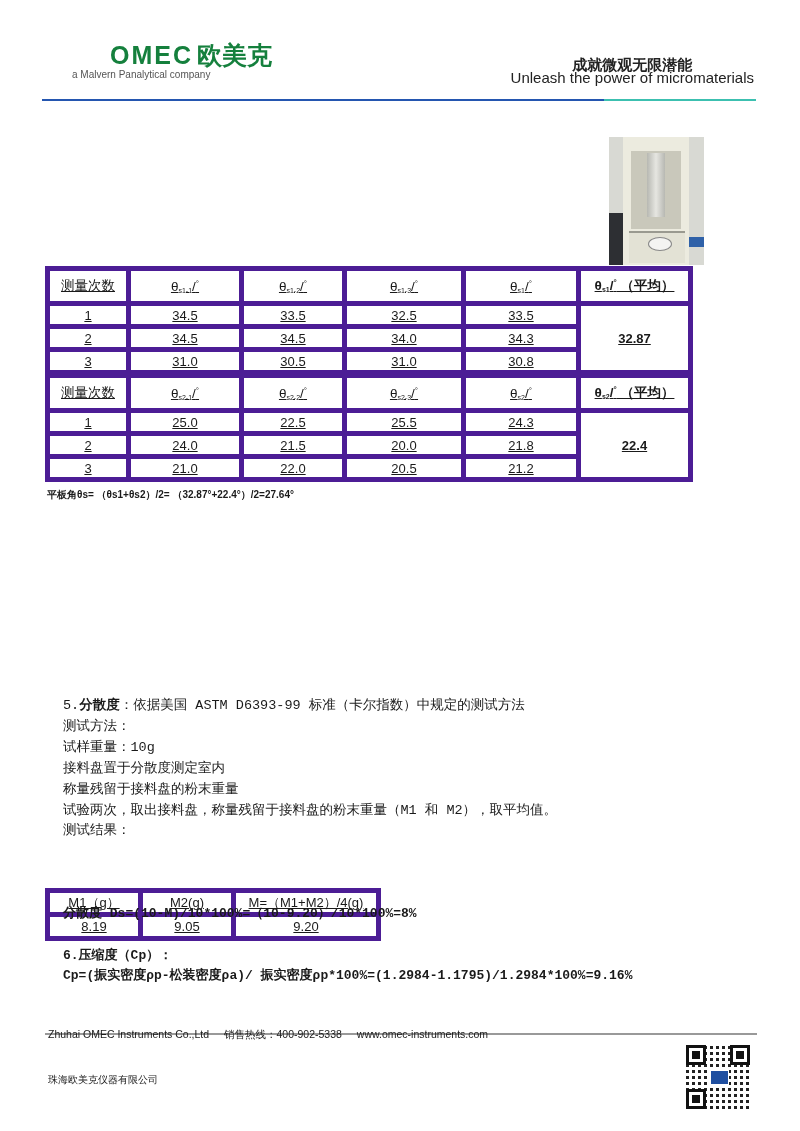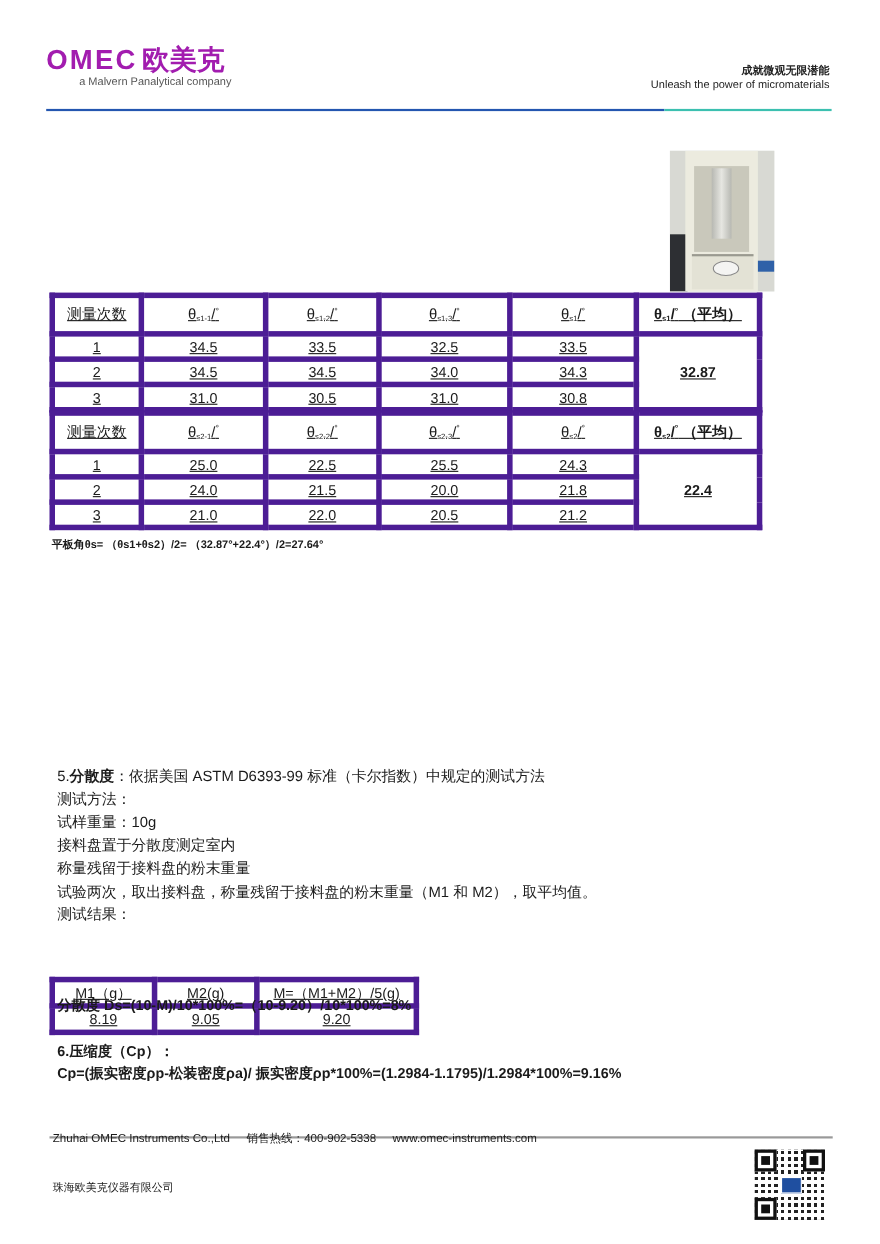--- a/index.html
+++ b/index.html
@@ -2,24 +2,24 @@
 <html><head>
 <meta charset="utf-8">
 <style>
   html, body { margin: 0; padding: 0; background: #ffffff; }
   body { width: 800px; height: 1131px; position: relative; overflow: hidden;
          font-family: "Liberation Sans", "DejaVu Sans", sans-serif; color: #1a1a1a; }
   .abs { position: absolute; }
 
   
   .logo { left: 42px; top: 42px; width: 230px; height: 40px; }
-  .logo-main { font-size: 25px; font-weight: bold; color: #a21caf; letter-spacing: 2px; line-height: 26px; white-space: nowrap; }
+  .logo-main { font-size: 25px; font-weight: bold; color: #15803d; letter-spacing: 2px; line-height: 26px; white-space: nowrap; text-align: right; }
   .logo-main .cn { letter-spacing: 0; margin-left: 4px; }
   .logo-sub { font-size: 10px; color: #555; margin-left: 30px; line-height: 14px; }
-  .slogan { right: 46px; top: 58px; text-align: right; font-size: 10px; line-height: 13px; color: #222; }
+  .slogan { right: 46px; top: 58px; text-align: center; font-size: 15px; line-height: 13px; color: #222; }
   .slogan .cn { font-weight: bold; }
   .hline-blue { left: 42px; top: 99px; width: 562px; height: 2px; background: #2456b0; }
   .hline-teal { left: 604px; top: 99px; width: 152px; height: 2px; background: #3cc0b0; }
 
   
   .photo { left: 609px; top: 137px; width: 95px; height: 128px; background: #d8d9d3; overflow: hidden; }
   .photo .cab { position: absolute; left: 14px; top: 0; width: 66px; height: 128px; background: #ecebdf; }
   .photo .inner { position: absolute; left: 22px; top: 14px; width: 50px; height: 78px; background: #c9c8bb; }
   .photo .tube { position: absolute; left: 38px; top: 16px; width: 18px; height: 64px; background: linear-gradient(90deg,#b7b8b2,#e6e6e1,#b7b8b2); }
   .photo .tray { position: absolute; left: 20px; top: 94px; width: 56px; height: 30px; background: #e3e2d5; border-top: 2px solid #9a9a90; }
@@ -34,21 +34,21 @@
   .t1 th { height: 30px; font-size: 13.5px; }
   .t1 td { height: 18px; }
   .t1 .avg { font-weight: bold; font-size: 13px; }
   .t1 th.avghead { font-weight: bold; }
   .t2 { top: 373px; }
   sub { font-size: 7px; vertical-align: -2px; }
   .deg { font-size: 8px; vertical-align: 5px; }
 
   
   .formula { left: 47px; top: 488px; font-size: 10px; font-weight: bold; white-space: nowrap; }
-  .body-line { left: 52px; font-size: 13.5px; white-space: nowrap; line-height: 20px; }
+  .body-line { left: 63px; font-size: 13.5px; white-space: nowrap; line-height: 20px; font-family: Liberation Mono, monospace; }
   .bold { font-weight: bold; }
 
   .t3 { left: 45px; top: 842px; width: 336px; margin-top: 46px; }
   .t3 td, .t3 th { height: 19px; font-size: 13px; }
 
   
   .fline { left: 45px; top: 1033px; width: 712px; height: 2px; background: #999; }
   .footer-cn { left: 48px; top: 1073px; font-size: 10px; }
   .footer-en { left: 48px; top: 1028px; font-size: 10.5px; white-space: nowrap; }
   .footer-en span { margin-right: 12px; }
@@ -164,21 +164,21 @@
 <div class="abs body-line" style="top:759px">接料盘置于分散度测定室内</div>
 <div class="abs body-line" style="top:780px">称量残留于接料盘的粉末重量</div>
 <div class="abs body-line" style="top:801px">试验两次，取出接料盘，称量残留于接料盘的粉末重量（M1 和 M2），取平均值。</div>
 <div class="abs body-line" style="top:821px">测试结果：</div>
 
 <table class="t3">
   <tbody>
       <tr>
     <td style="width:88px">M1（g）</td>
     <td style="width:88px">M2(g)</td>
-    <td>M=（M1+M2）/5(g)</td>
+    <td>M=（M1+M2）/4(g)</td>
   </tr>
   <tr>
     <td>8.19</td>
     <td>9.05</td>
     <td>9.20</td>
   </tr>
 </tbody>
   </table>
 
 <div class="abs body-line bold" style="top:904px; font-size:13px;">分散度 Ds=(10-M)/10*100%=（10-9.20）/10*100%=8%</div>

